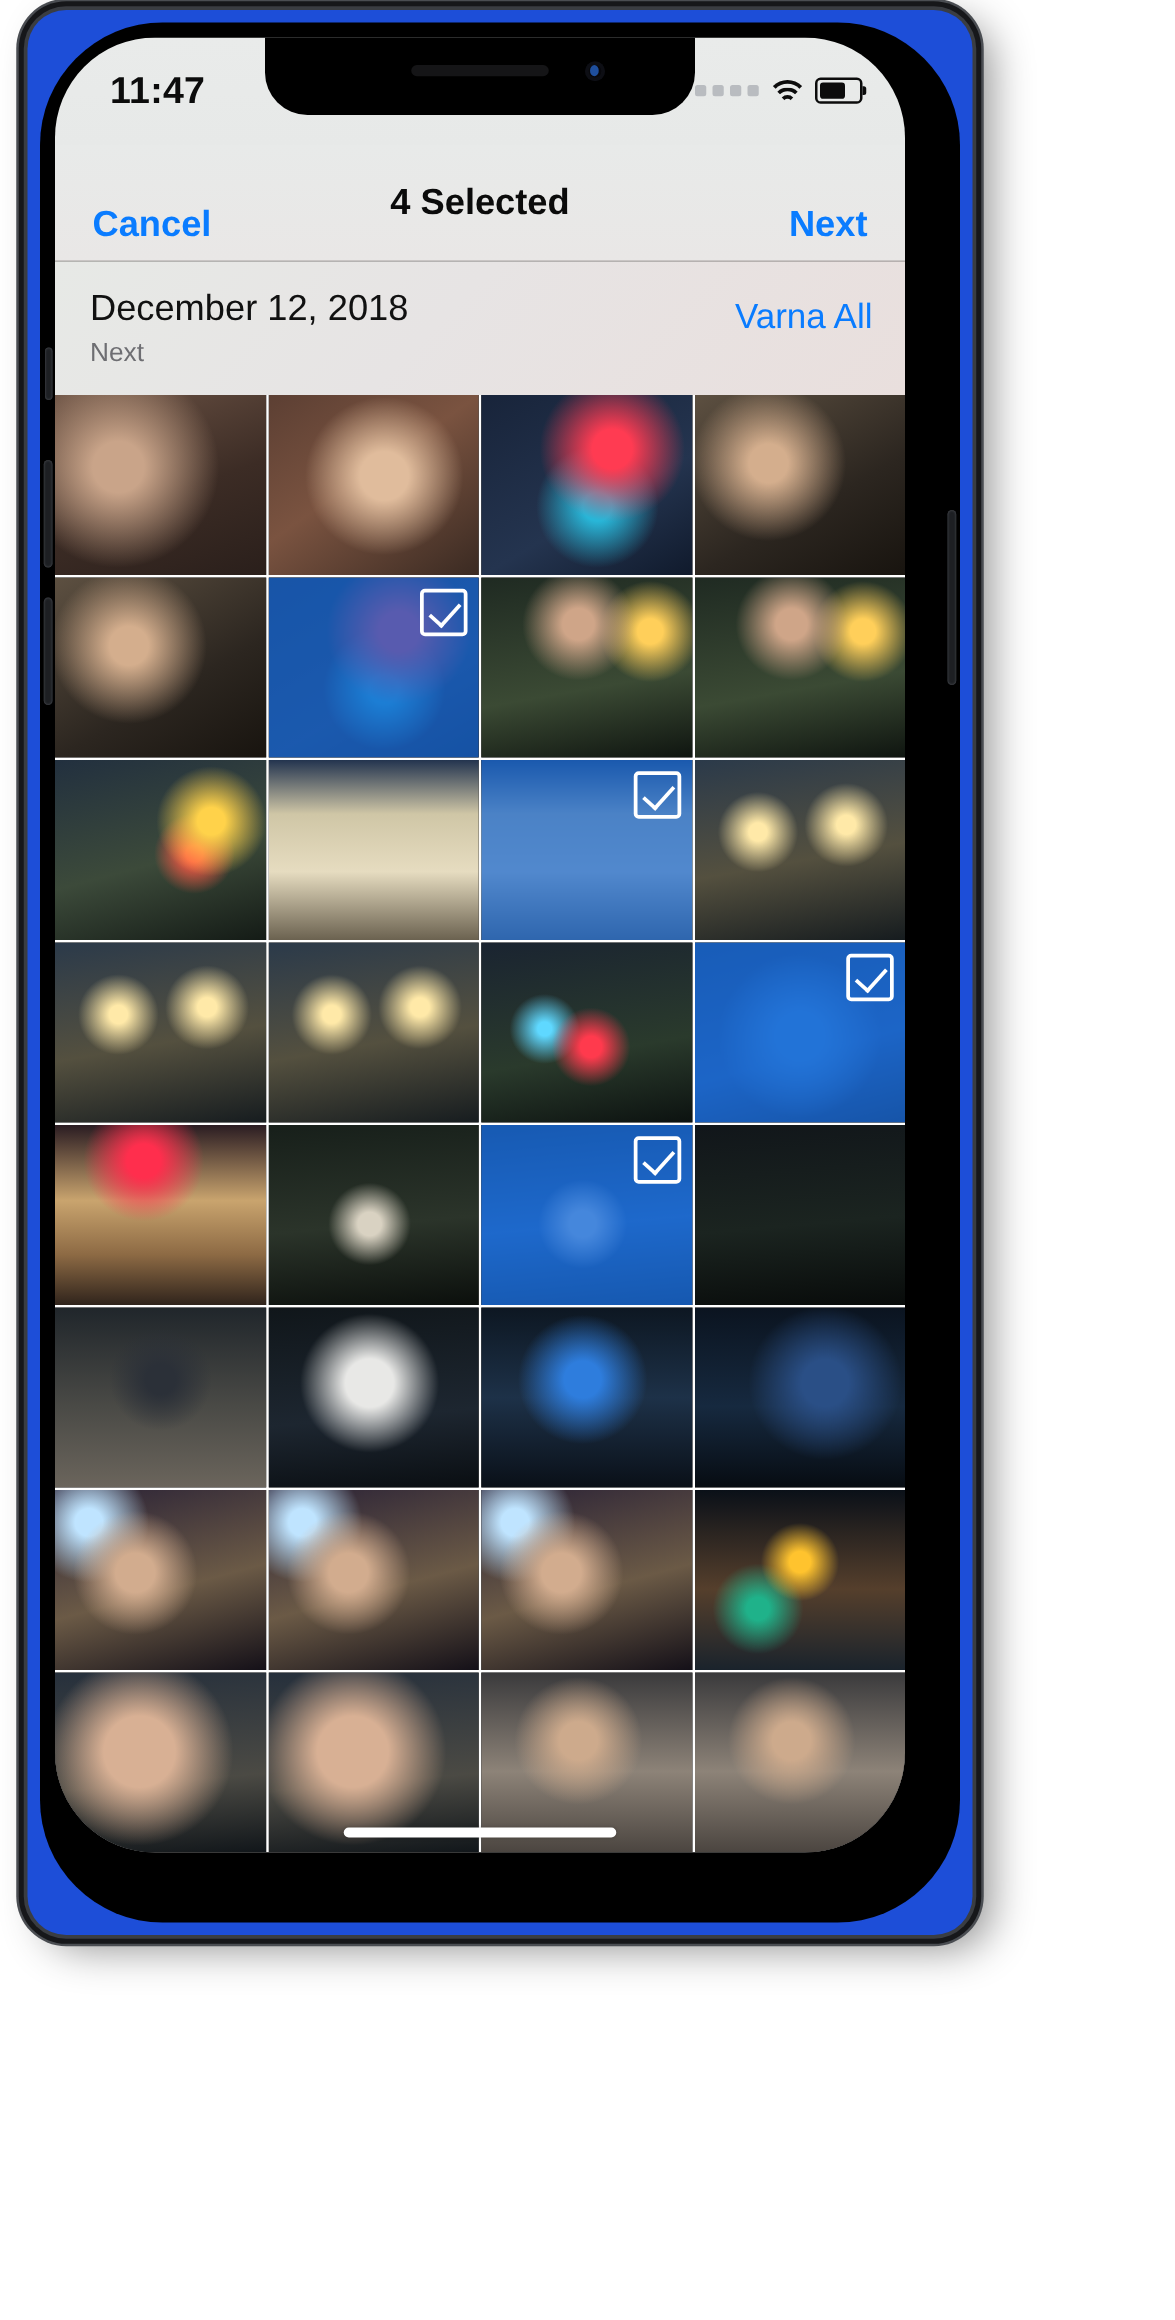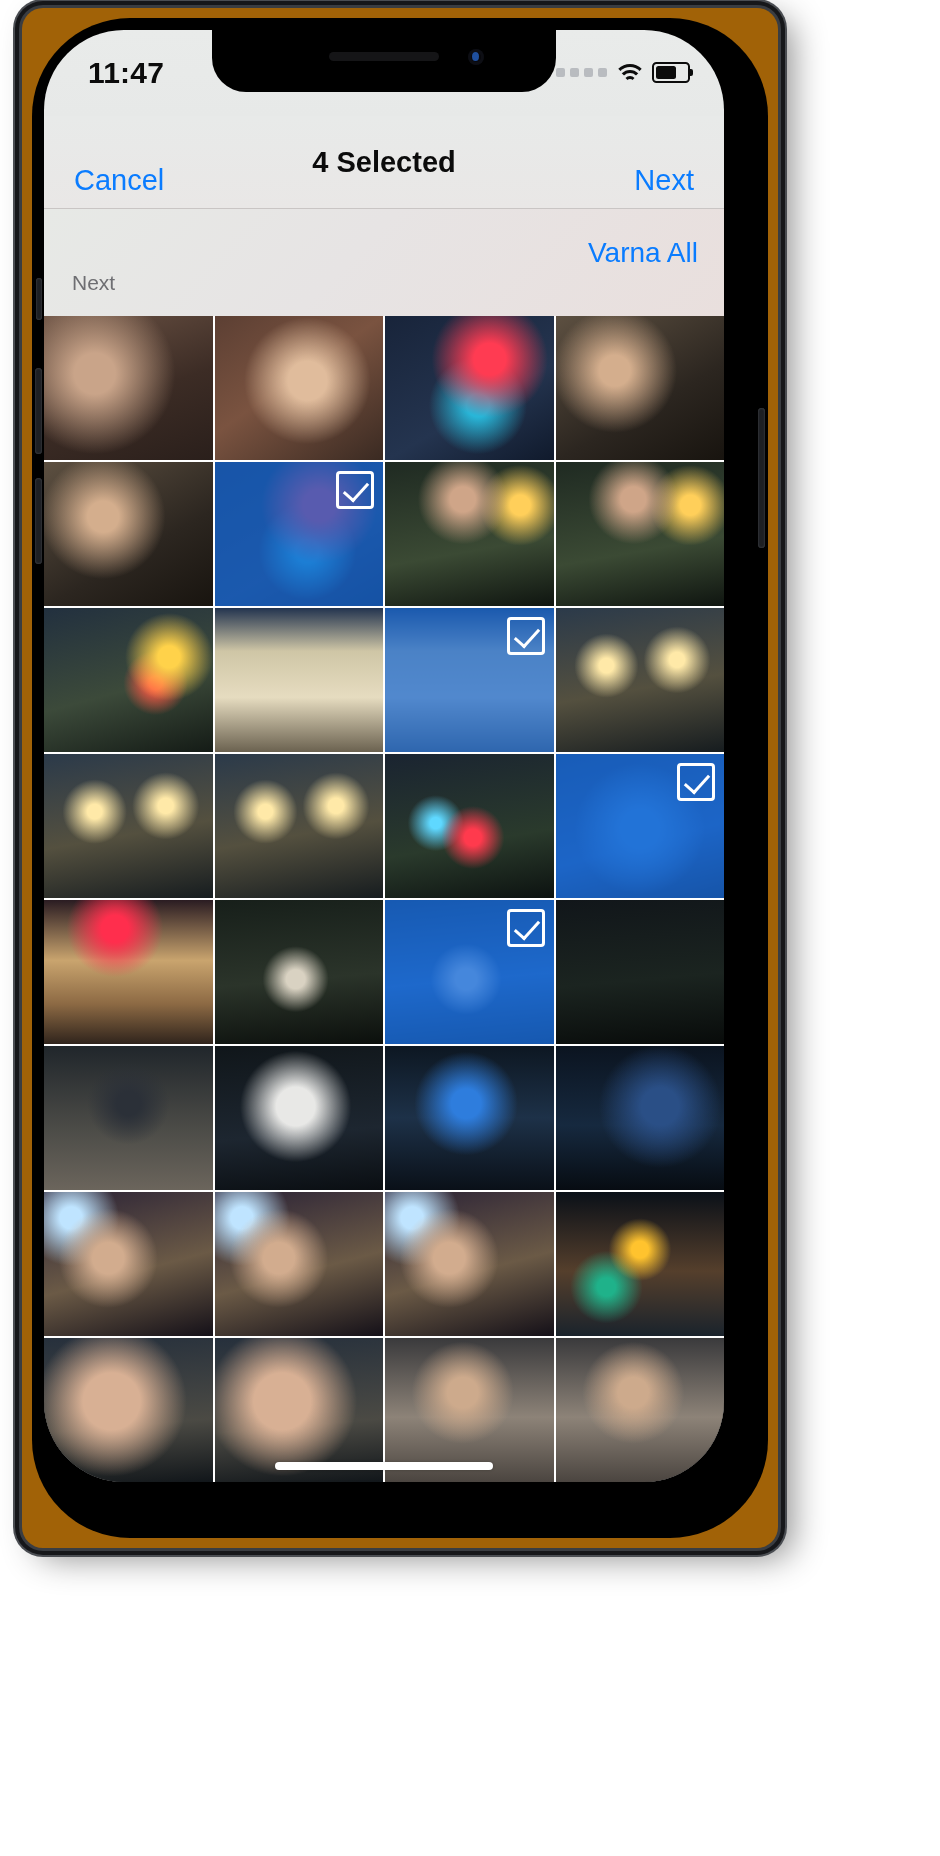--- a/index.html
+++ b/index.html
@@ -2,22 +2,22 @@
 <html><head>
 <meta charset="utf-8">
 <style>
   html,body{margin:0;padding:0;background:#ffffff;}
   body{width:940px;height:1856px;overflow:hidden;font-family:"Liberation Sans",sans-serif;}
 
   
   .stage{position:relative;width:940px;height:1856px;background:#ffffff;}
   .device{
     position:absolute;left:22px;top:8px;width:756px;height:1540px;
-    border-radius:21px;
-    background:#a16207;
+    border-radius:31px;
+    background:#1d4ed8;
     box-shadow:0 0 0 3px #3a3d42, 0 0 0 7px #16171a, 0 0 0 9px #4a4d52,
                14px 10px 34px rgba(0,0,0,.45);
   }
   .device-inner{
     position:absolute;left:10px;top:10px;right:10px;bottom:10px;
     border-radius:98px;background:#000;
   }
   .screen{
     position:absolute;left:22px;top:22px;width:680px;height:1452px;
     border-radius:80px;overflow:hidden;background:#000;
@@ -65,21 +65,21 @@
   .batt i{position:absolute;left:1.6px;top:1.6px;bottom:1.6px;width:78%;
     border-radius:2.5px;background:#0c0c0c;display:block;}
 
   
   .navbar{
     position:absolute;left:0;top:86px;width:680px;height:92px;z-index:25;
     background:linear-gradient(180deg,#e8eae9 0%,#e9e7e6 100%);
     display:flex;align-items:center;justify-content:space-between;padding:0 30px;
     box-sizing:border-box;
   }
-  .nav-btn{font-size:29px;color:#0a7cff;font-weight:400;white-space:nowrap;cursor:pointer;margin-top:37px;}
+  .nav-btn{font-size:29px;color:#0a7cff;font-weight:700;white-space:nowrap;cursor:pointer;margin-top:37px;}
   .nav-title{font-size:29px;font-weight:700;color:#0b0b0b;position:absolute;
     left:0;right:0;text-align:center;pointer-events:none;}
 
   
   .sect{
     position:absolute;left:0;top:178px;width:680px;height:108px;z-index:20;
     border-top:1px solid #c9c5c4;
     background:linear-gradient(135deg,#e7e9e6 0%,#e7e4e4 45%,#e9dfdd 100%);
     box-sizing:border-box;
   }
@@ -225,20 +225,21 @@
         <div class="frontcam"></div>
       </div>
 
       <div class="navbar">
         <div class="nav-btn">Cancel</div>
         <div class="nav-title">4 Selected</div>
         <div class="nav-btn">Next</div>
       </div>
 
       <div class="sect">
+        <div class="sect-date">December 12, 2018</div>
         <div class="sect-place">Next</div>
         <div class="sect-all">Varna All</div>
       </div>
 
       <div class="grid" id="photo-grid">
           <div class="cell" aria-label="man indoors cropped top">
             <div class="ph p-indoor"></div>
           </div>
           <div class="cell" aria-label="hands at wooden desk">
             <div class="ph p-desk"></div>

